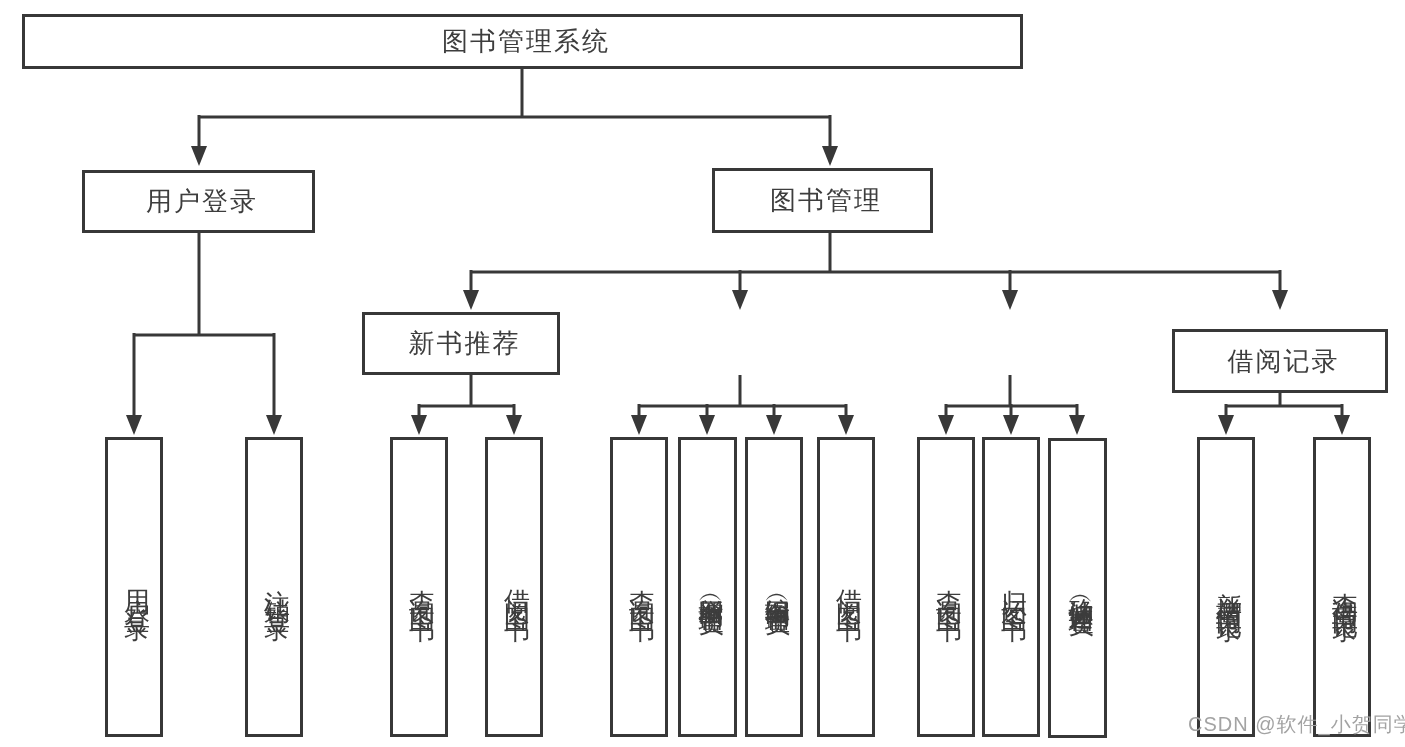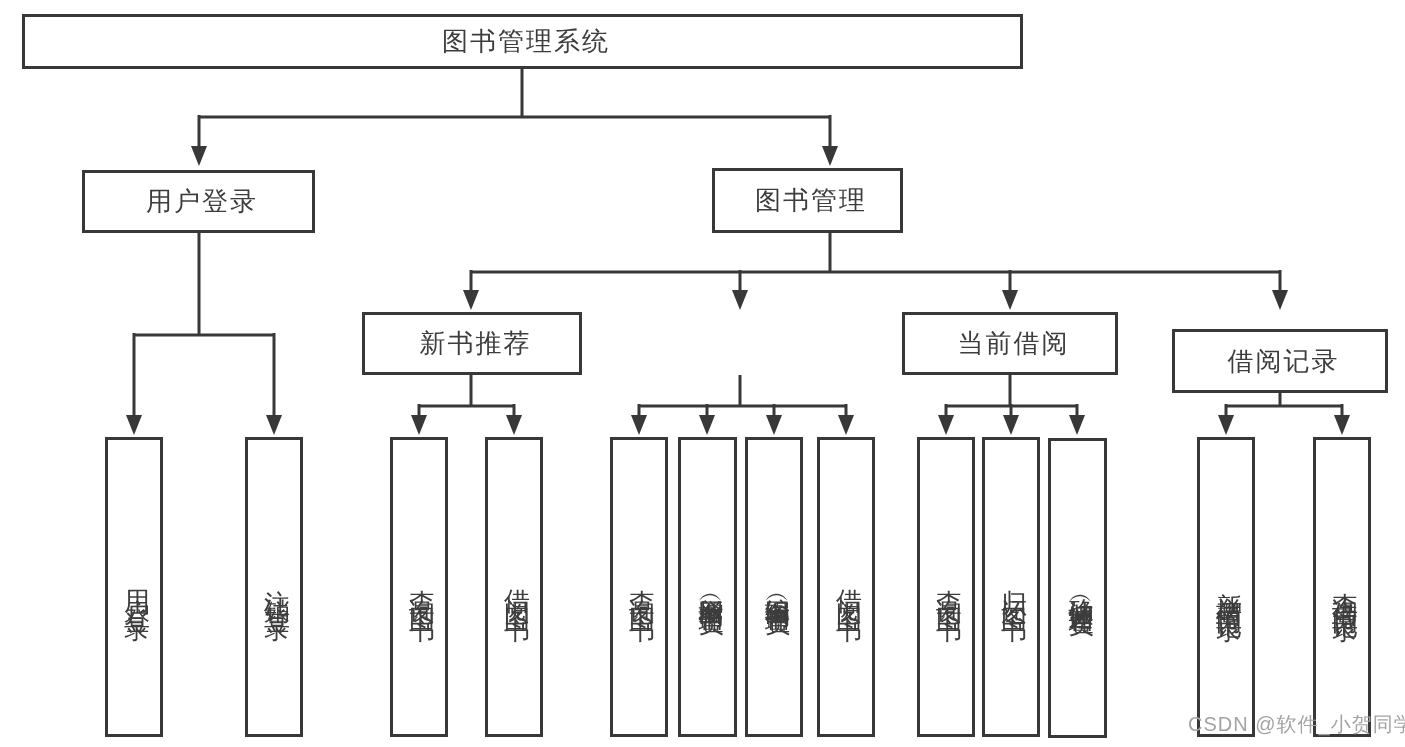--- a/index.html
+++ b/index.html
@@ -98,29 +98,26 @@
     </g>
   </svg>
 
   <div class="node" style="left:22px;top:14px;width:1001px;height:55px">
     <span>图书管理系统</span>
   </div>
 
   <div class="node" style="left:82px;top:170px;width:233px;height:63px">
     <span>用户登录</span>
   </div>
-  <div class="node" style="left:712px;top:168px;width:191px;height:65px">
+  <div class="node" style="left:712px;top:168px;width:221px;height:65px">
     <span>图书管理</span>
   </div>
 
-  <div class="node" style="left:362px;top:312px;width:220px;height:63px">
+  <div class="node" style="left:362px;top:312px;width:198px;height:63px">
     <span>新书推荐</span>
-  </div>
-  <div class="node" style="left:902px;top:312px;width:216px;height:63px">
-    <span>当前借阅</span>
   </div>
   <div class="node" style="left:1172px;top:329px;width:216px;height:64px">
     <span>借阅记录</span>
   </div>
 
   <div class="node leaf" style="left:105px;top:437px;width:58px;height:300px">
     <span>用户登录</span>
   </div>
   <div class="node leaf" style="left:245px;top:437px;width:58px;height:300px">
     <span>注销登录</span>

